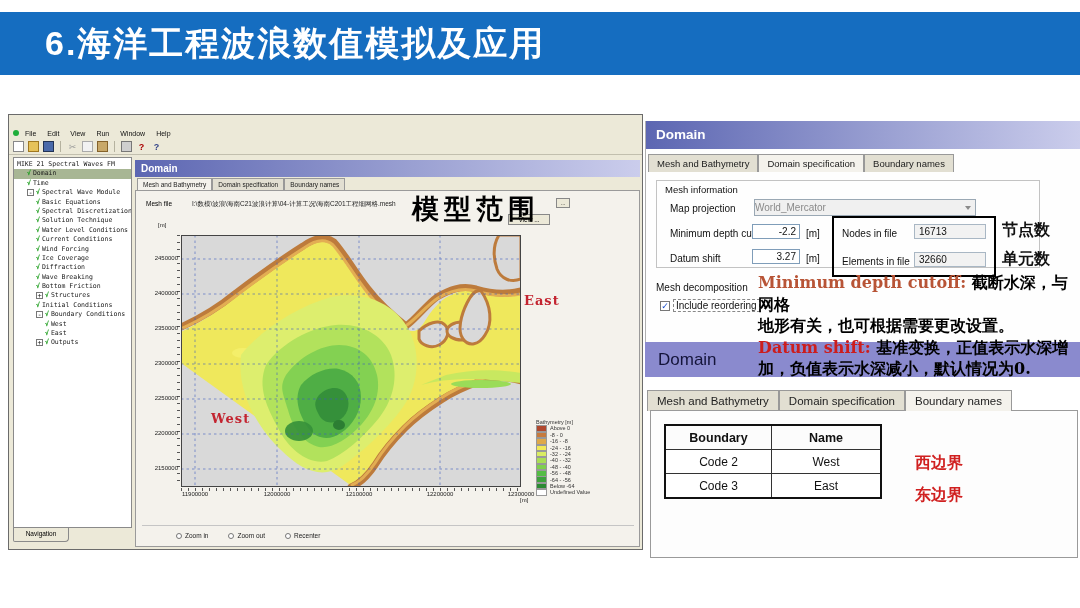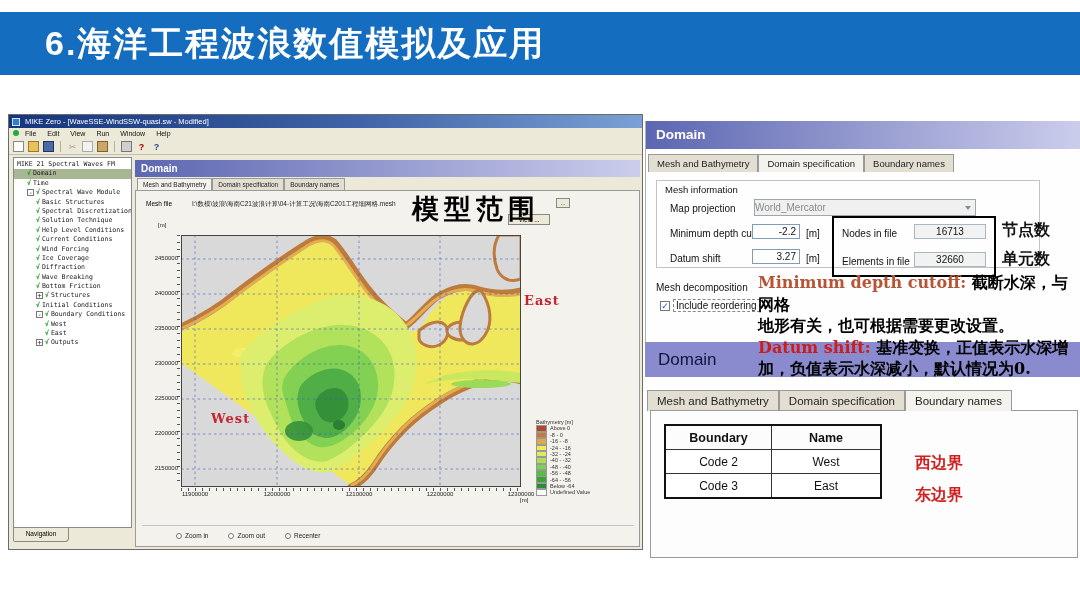--- a/index.html
+++ b/index.html
@@ -74,21 +74,21 @@
   
   #spec{position:absolute;left:645px;top:121px;width:435px;height:221px;background:#fefefe;border-left:1px solid #b0b0b0;}
   #spec-header{position:absolute;left:0;top:0;width:100%;height:28px;font-size:13.5px;line-height:28px;padding-left:10px;box-sizing:border-box;}
   #spec-tabs{left:2px;top:31px;height:20px;font-size:9.5px;}
   #spec-tabs .tab{padding:3px 8px;}
   #spec-content{position:absolute;left:0;top:51px;width:435px;height:170px;font-size:10px;color:#111;}
   #groupbox{left:10px;top:8px;width:382px;height:86px;border:1px solid #c3c3c3;}
   #group-label{left:16px;top:12px;background:#fefefe;padding:0 3px;font-size:9.5px;}
   .frow-lbl{white-space:nowrap;}
   .inp{background:#fff;border:1px solid #7f9db9;box-sizing:border-box;text-align:right;font-size:10px;padding:1px 3px;line-height:12px;}
-  .fld{background:#f2f2f2;border:1px solid #a9b7c4;box-sizing:border-box;text-align:center;font-size:10px;padding:1px 4px;line-height:12px;}
+  .fld{background:#f2f2f2;border:1px solid #a9b7c4;box-sizing:border-box;text-align:left;font-size:10px;padding:1px 4px;line-height:12px;}
   #dd-proj{left:108px;top:27px;width:222px;height:17px;background:#f0f0f0;border:1px solid #9aa8b4;box-sizing:border-box;color:#8a8a8a;font-size:10px;line-height:15px;}
   #dd-arrow{position:absolute;right:4px;top:6px;width:0;height:0;border-left:3.5px solid transparent;border-right:3.5px solid transparent;border-top:4px solid #8a8a8a;}
   #blackbox{left:186px;top:44px;width:160px;height:57px;border:2px solid #000;}
   .cn-note{font-family:"DejaVu Serif",serif;font-size:16px;color:#111;font-weight:600;white-space:nowrap;}
   #meshdecomp-lbl{left:10px;top:110px;}
   #chk-row{left:14px;top:128px;display:flex;align-items:center;}
   #chk-box{width:10px;height:10px;border:1px solid #777;background:#fff;font-size:9px;line-height:9px;text-align:center;color:#1a4ecc;box-sizing:border-box;}
   #chk-label{margin-left:4px;outline:1px dashed #888;padding:0 2px;font-size:10px;}
   
   #annotation{position:absolute;left:758px;top:272px;width:324px;z-index:6;font-family:"DejaVu Serif",serif;
@@ -109,24 +109,20 @@
   .bnote{position:absolute;left:264px;color:#d02020;font-family:"DejaVu Serif",serif;font-size:16px;font-weight:600;}
 </style>
 </head>
 <body>
 
 <div id="slide-header">
   <div class="t">6.海洋工程波浪数值模拟及应用</div>
 </div>
 
 <div id="app">
-  <div id="titlebar">
-    <span id="title-icon"></span>
-    <span>MIKE Zero - [WaveSSE-WindSSW-quasi.sw - Modified]</span>
-  </div>
   <span id="menu-doc-icon"></span>
   <div id="menubar">
     <span>File</span>
     <span>Edit</span>
     <span>View</span>
     <span>Run</span>
     <span>Window</span>
     <span>Help</span>
   </div>
   <div id="toolbar">
@@ -141,24 +137,24 @@
     <span class="tbi tbi-print"></span>
     <span class="tbi tbi-about">?</span>
     <span class="tbi tbi-chelp">?</span>
   </div>
 
   <div id="treepanel">
     <div class="trow d0"><span>MIKE 21 Spectral Waves FM</span></div>
     <div class="trow d1 selected"><span class="tcheck"></span><span>Domain</span></div>
     <div class="trow d1"><span class="tcheck"></span><span>Time</span></div>
     <div class="trow d1"><span class="tbox minus"></span><span class="tcheck"></span><span>Spectral Wave Module</span></div>
-    <div class="trow d2"><span class="tcheck"></span><span>Basic Structures</span></div>
+    <div class="trow d2"><span class="tcheck"></span><span>Basic Equations</span></div>
     <div class="trow d2"><span class="tcheck"></span><span>Spectral Discretization</span></div>
     <div class="trow d2"><span class="tcheck"></span><span>Solution Technique</span></div>
-    <div class="trow d2"><span class="tcheck"></span><span>Help Level Conditions</span></div>
+    <div class="trow d2"><span class="tcheck"></span><span>Water Level Conditions</span></div>
     <div class="trow d2"><span class="tcheck"></span><span>Current Conditions</span></div>
     <div class="trow d2"><span class="tcheck"></span><span>Wind Forcing</span></div>
     <div class="trow d2"><span class="tcheck"></span><span>Ice Coverage</span></div>
     <div class="trow d2"><span class="tcheck"></span><span>Diffraction</span></div>
     <div class="trow d2"><span class="tcheck"></span><span>Wave Breaking</span></div>
     <div class="trow d2"><span class="tcheck"></span><span>Bottom Friction</span></div>
     <div class="trow d2"><span class="tbox plus"></span><span class="tcheck"></span><span>Structures</span></div>
     <div class="trow d2"><span class="tcheck"></span><span>Initial Conditions</span></div>
     <div class="trow d2"><span class="tbox minus"></span><span class="tcheck"></span><span>Boundary Conditions</span></div>
     <div class="trow d3"><span class="tcheck"></span><span>West</span></div>

